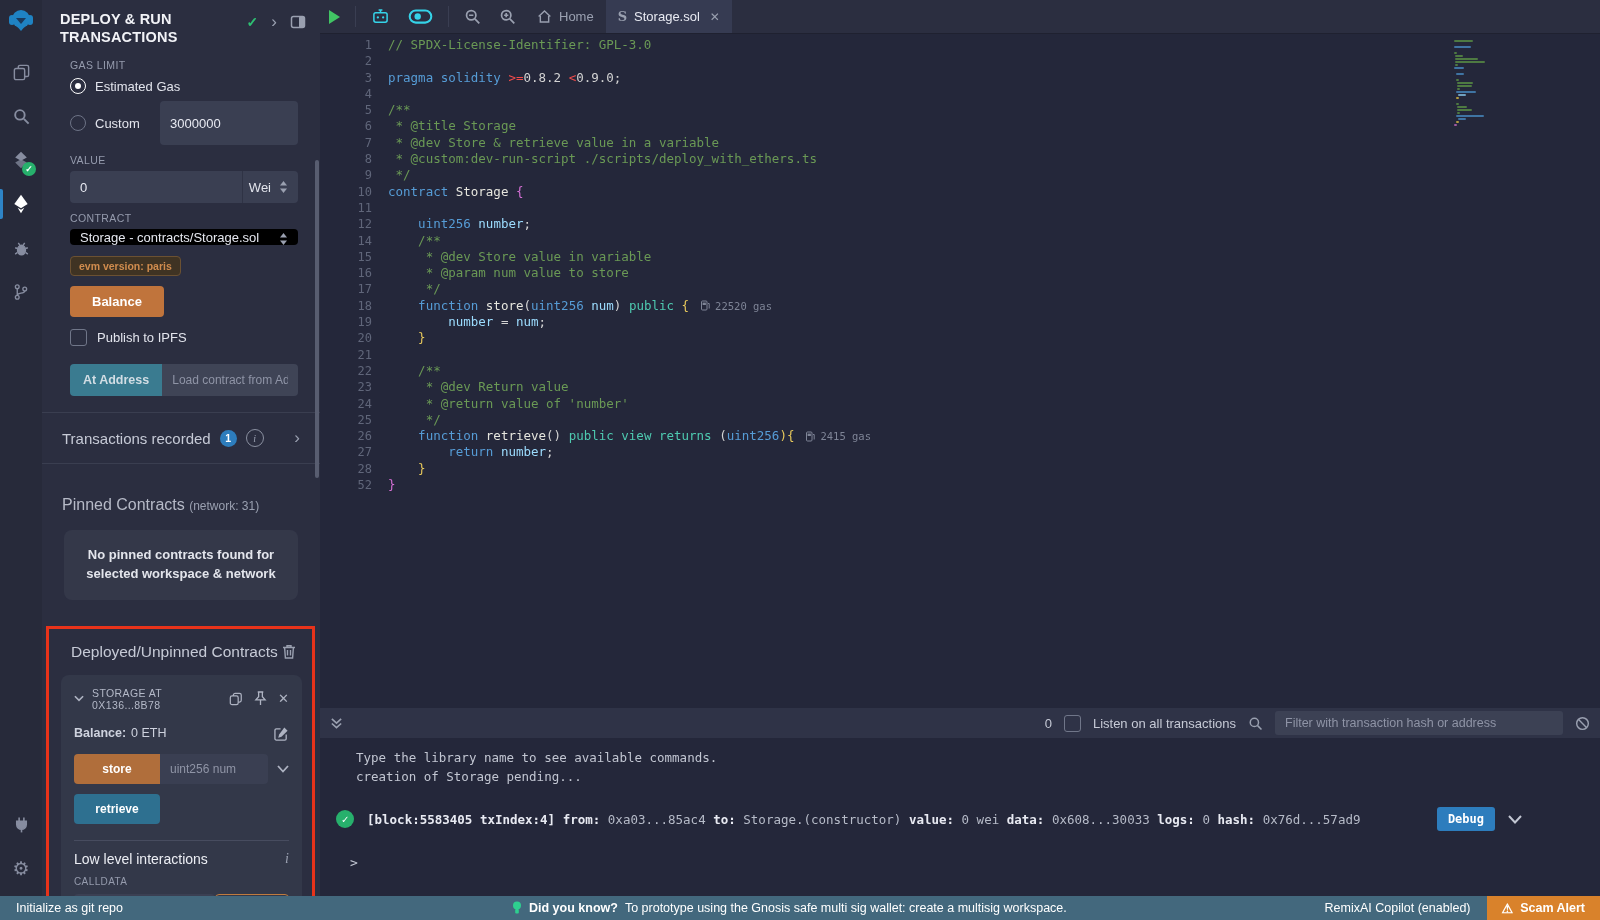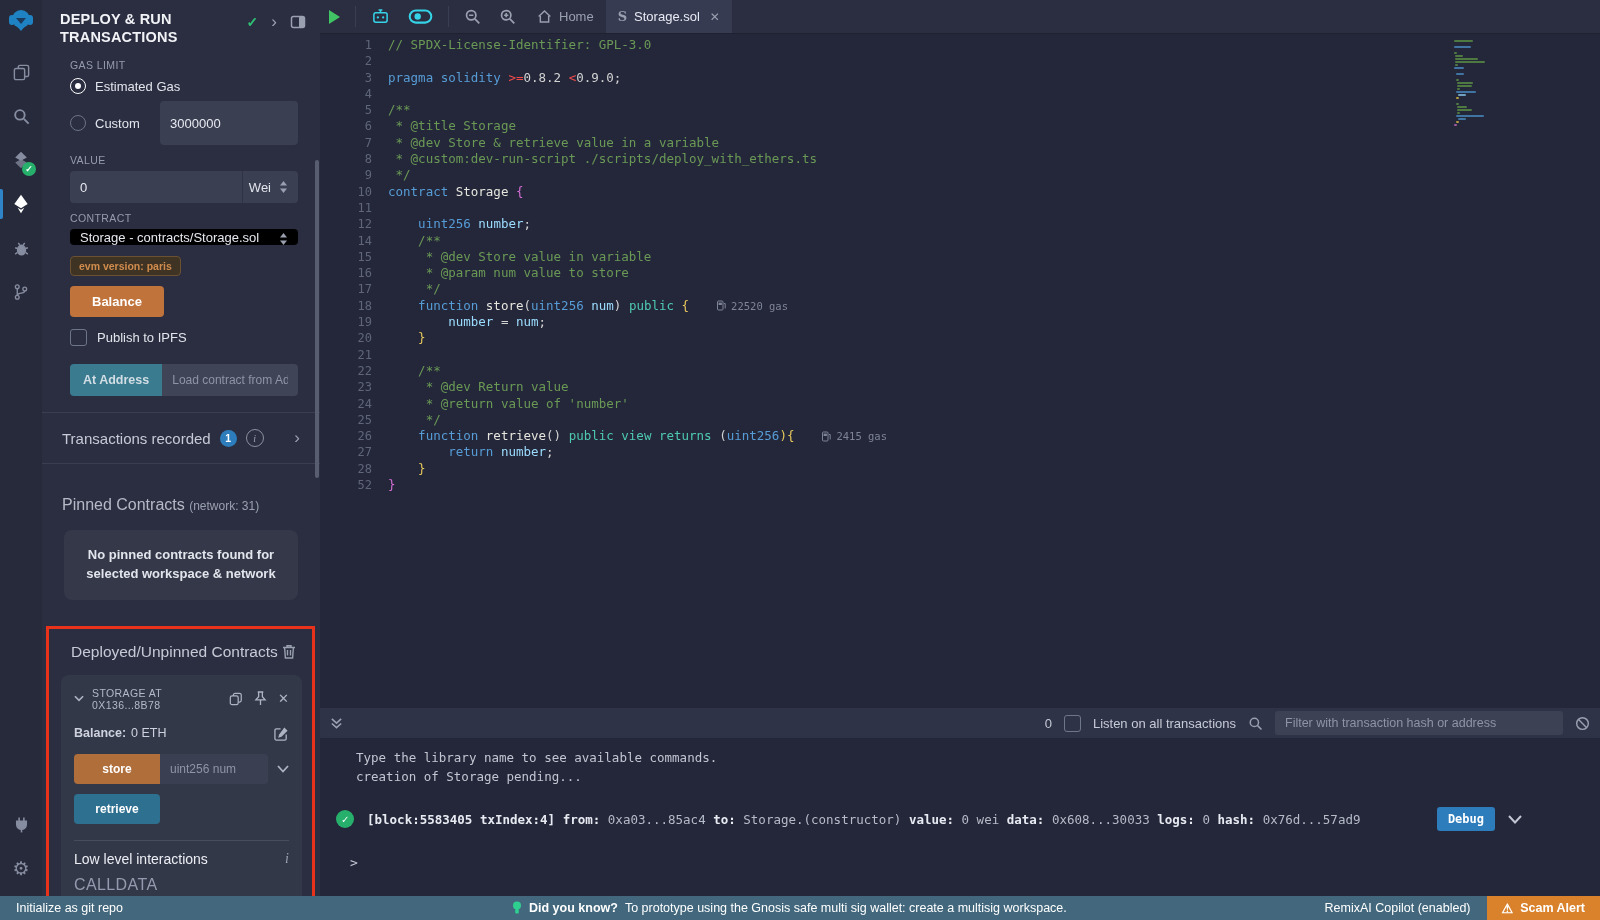--- a/index.html
+++ b/index.html
@@ -95,21 +95,21 @@
              color:#fff;font-weight:bold;font-size:12px;cursor:pointer;font-family:"Liberation Sans",sans-serif;}
   .store-input{flex:1;min-width:0;height:30px;border-radius:0 4px 4px 0;font-size:12px;}
   .cc-store-row .chev-dn{margin-left:9px;cursor:pointer;}
   .retrieve-btn{display:block;margin-top:10px;width:86px;height:30px;background:#2e7090;border:none;
                 border-radius:4px;color:#fff;font-weight:bold;font-size:12px;cursor:pointer;
                 font-family:"Liberation Sans",sans-serif;}
   .cc-div{height:1px;background:#474c5f;margin:16px 0 10px 0;}
   .lowlevel-row{display:flex;align-items:center;}
   .lowlevel-lbl{color:#eceef4;font-size:14px;}
   .i-italic{margin-left:auto;color:#9aa0b0;font-style:italic;font-family:"Liberation Serif",serif;font-size:14px;}
-  .calldata-lbl{font-size:16px;color:#959bad;letter-spacing:.4px;margin-top:9px;}
+  .calldata-lbl{font-size:10px;color:#959bad;letter-spacing:.4px;margin-top:9px;}
   .calldata-row{display:flex;align-items:center;margin-top:7px;}
   .calldata-input{flex:1;min-width:0;height:30px;background:#3b4053;}
   .transact-btn{height:30px;background:transparent;border:1px solid #bf7b3f;color:#cd8742;
                 font-size:12px;border-radius:4px;padding:0 13px;cursor:pointer;
                 font-family:"Liberation Sans",sans-serif;}
 
   
   .main{position:absolute;left:320px;top:0;right:0;bottom:24px;display:flex;flex-direction:column;}
   .editor-toolbar{flex:0 0 33px;background:#2b2e40;border-bottom:1px solid #1f2130;
                   display:flex;align-items:stretch;}
@@ -122,21 +122,21 @@
   .sol-glyph{color:#9aa0b0;font-weight:bold;font-size:13px;font-family:"DejaVu Serif",serif;}
   .tab-close{color:#9aa0b0;font-size:12px;margin-left:3px;}
 
   .editor-area{flex:1;position:relative;background:#24273a;overflow:hidden;padding-top:3px;}
   .code{font-family:"DejaVu Sans Mono",monospace;font-size:12.5px;line-height:16.3px;}
   .cl{display:flex;white-space:pre;}
   .ln{flex:0 0 52px;text-align:right;padding-right:16px;color:#60667a;font-size:12px;user-select:none;}
   .ct{color:#d4d4d4;}
   .tk-c{color:#6a9955;} .tk-k{color:#569cd6;} .tk-t{color:#4ec9b0;} .tk-i{color:#9cdcfe;}
   .tk-p{color:#d4d4d4;} .tk-o{color:#f14c4c;} .tk-fn{color:#e6e6de;} .tk-b1{color:#d670d6;} .tk-b2{color:#e8c95c;}
-  .gasbadge{display:inline-flex;align-items:center;gap:5px;margin-left:28px;color:#7e8496;
+  .gasbadge{display:inline-flex;align-items:center;gap:5px;margin-left:12px;color:#7e8496;
             font-size:10.5px;}
   .minimap{position:absolute;top:6px;right:56px;width:90px;}
   .mml{height:2px;margin-bottom:1px;border-radius:1px;}
 
   
   .terminal{flex:0 0 188px;display:flex;flex-direction:column;}
   .terminal-bar{flex:0 0 30px;background:#2f3347;display:flex;align-items:center;padding:0 10px;}
   .tbar-right{margin-left:auto;display:flex;align-items:center;gap:12px;}
   .pending-count{color:#c6cad6;font-size:13px;}
   .listen-lbl{color:#c6cad6;font-size:13px;}

